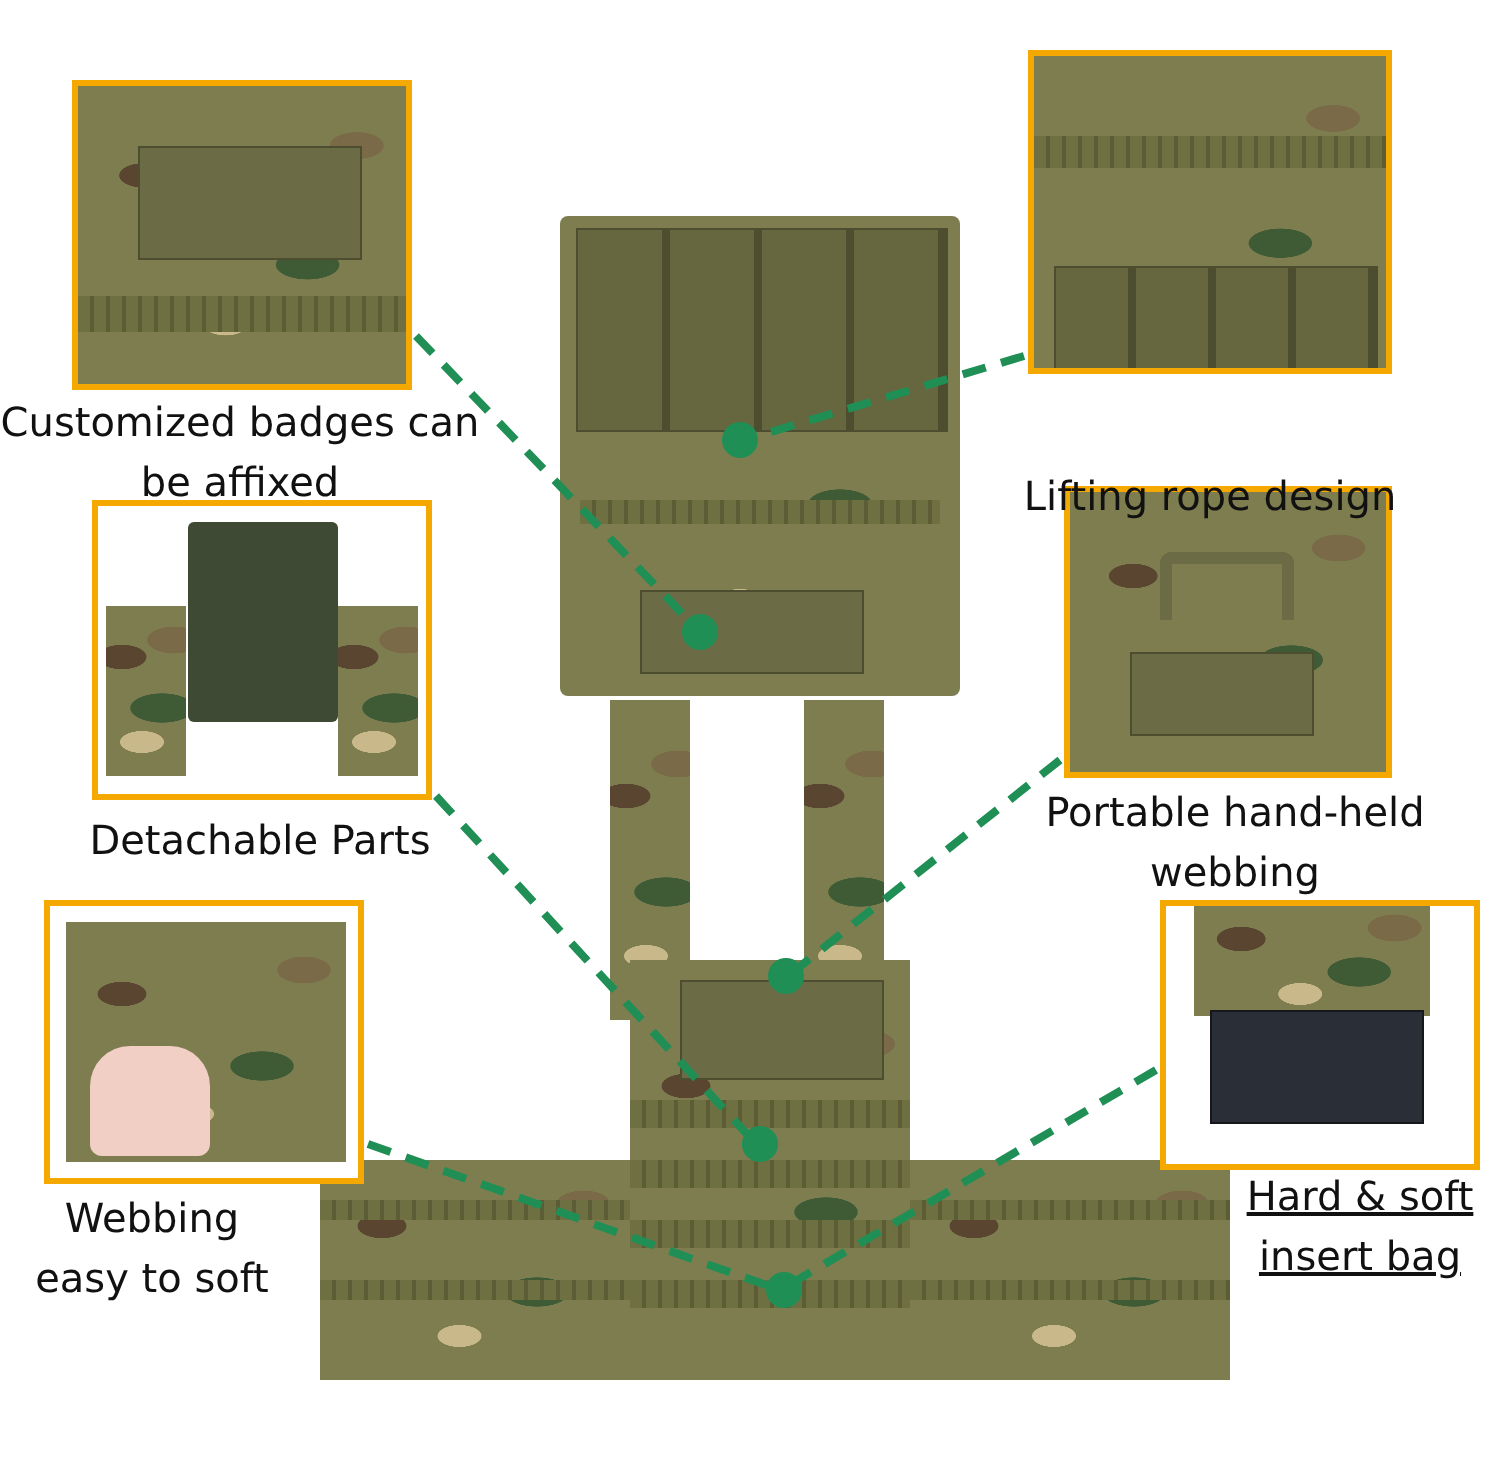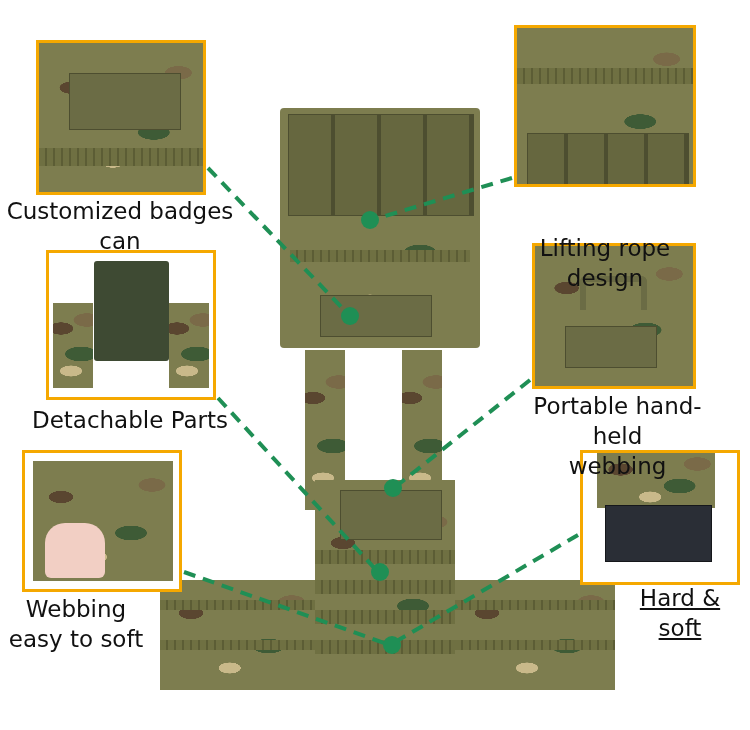--- a/index.html
+++ b/index.html
@@ -1,18 +1,18 @@
 <!DOCTYPE html>
 <html><head>
 <meta charset="utf-8">
 <style>
   html,body{margin:0;padding:0;background:#fff;}
   body{width:750px;height:730px;position:relative;overflow:hidden;font-family:"Liberation Sans","DejaVu Sans",sans-serif;}
   .frame{position:absolute;border:3px solid #f5a800;box-sizing:border-box;overflow:hidden;background:#fff;}
-  .cap{position:absolute;text-align:center;color:#111;font-size:23px;line-height:30px;font-family:"DejaVu Sans","Liberation Sans",sans-serif;}
+  .cap{position:absolute;text-align:center;color:#111;font-size:20px;line-height:30px;font-family:"DejaVu Sans","Liberation Sans",sans-serif;}
   .camo{background:
       radial-gradient(ellipse 20px 10px at 20% 30%,#5a4630 60%,transparent 62%),
       radial-gradient(ellipse 26px 12px at 70% 60%,#3e5b36 60%,transparent 62%),
       radial-gradient(ellipse 18px 9px at 45% 80%,#c9b98a 60%,transparent 62%),
       radial-gradient(ellipse 22px 11px at 85% 20%,#7a6a48 60%,transparent 62%),
       #7d7d4f;}
   .webbing{background:repeating-linear-gradient(90deg,#6f7042 0 6px,#5c5d35 6px 8px);}
   .velcro{background:#6b6c45;border:1px solid #4d4e30;}
   svg.lines{position:absolute;left:0;top:0;pointer-events:none;}
 </style>
@@ -65,37 +65,39 @@
   <div class="camo" style="position:absolute;left:8px;top:8px;width:140px;height:120px;"></div>
   <div style="position:absolute;left:20px;top:70px;width:60px;height:55px;background:#f2cfc4;border-radius:20px 20px 6px 6px;"></div>
 </div>
 <div class="frame" style="left:580px;top:450px;width:160px;height:135px;">
   <div class="camo" style="position:absolute;left:14px;top:0;width:118px;height:55px;"></div>
   <div style="position:absolute;left:22px;top:52px;width:105px;height:55px;background:#2a2e36;border:1px solid #15171b;"></div>
 </div>
 
 <div class="cap" style="left:0;top:196px;width:240px;">
   <div>Customized badges can</div>
+  <div>be affixed</div>
 </div>
 <div class="cap" style="left:505px;top:195px;width:200px;margin-top:38px;">
   <div>Lifting rope design</div>
 </div>
 <div class="cap" style="left:30px;top:405px;width:200px;">
   <div>Detachable Parts</div>
 </div>
 <div class="cap" style="left:515px;top:391px;width:205px;">
   <div>Portable hand-held</div>
   <div>webbing</div>
 </div>
 <div class="cap" style="left:0;top:594px;width:152px;">
   <div>Webbing</div>
   <div>easy to soft</div>
 </div>
 <div class="cap" style="left:615px;top:583px;width:130px;text-decoration:underline;">
   <div>Hard &amp; soft</div>
+  <div>insert bag</div>
 </div>
 
 <svg class="lines" width="750" height="730">
   <g stroke="#1f8f55" stroke-width="4" stroke-dasharray="12,8" fill="none">
     <line x1="208" y1="168" x2="348" y2="314"></line>
     <line x1="512" y1="178" x2="372" y2="220"></line>
     <line x1="218" y1="398" x2="378" y2="572"></line>
     <line x1="530" y1="380" x2="394" y2="488"></line>
     <line x1="184" y1="572" x2="390" y2="645"></line>
     <line x1="578" y1="535" x2="390" y2="645"></line>

